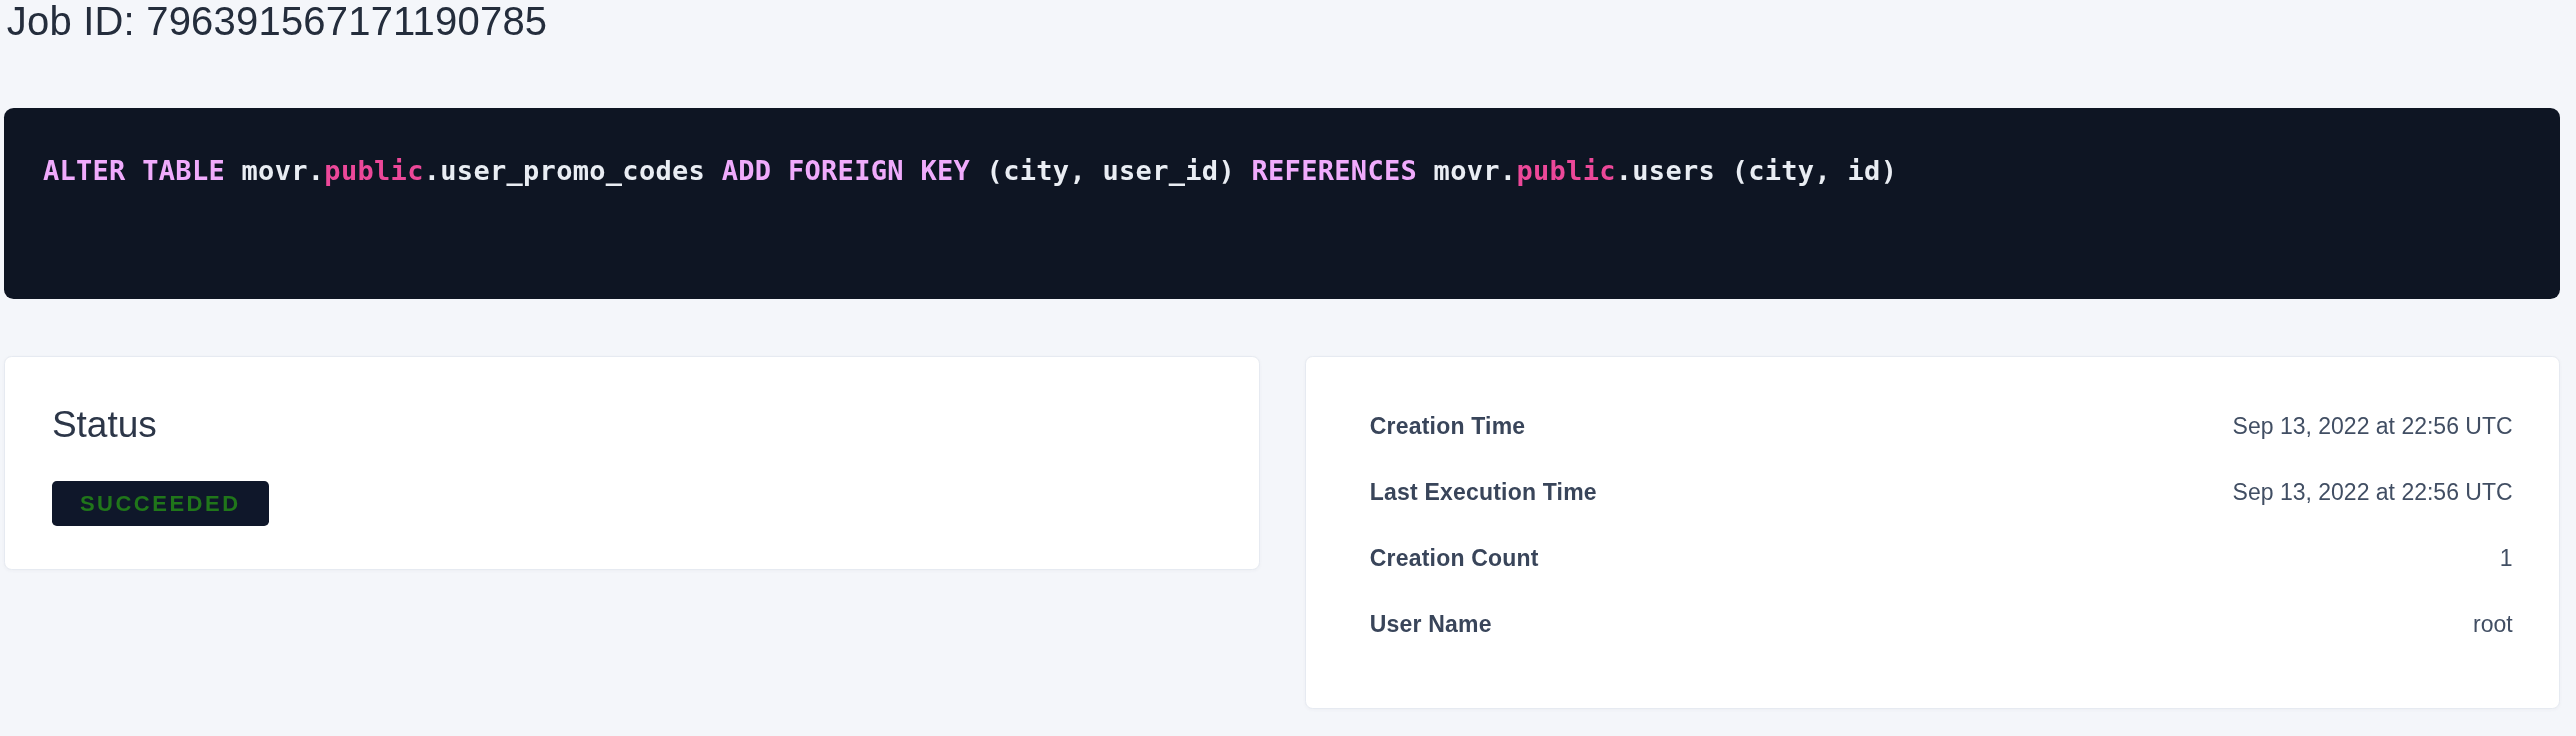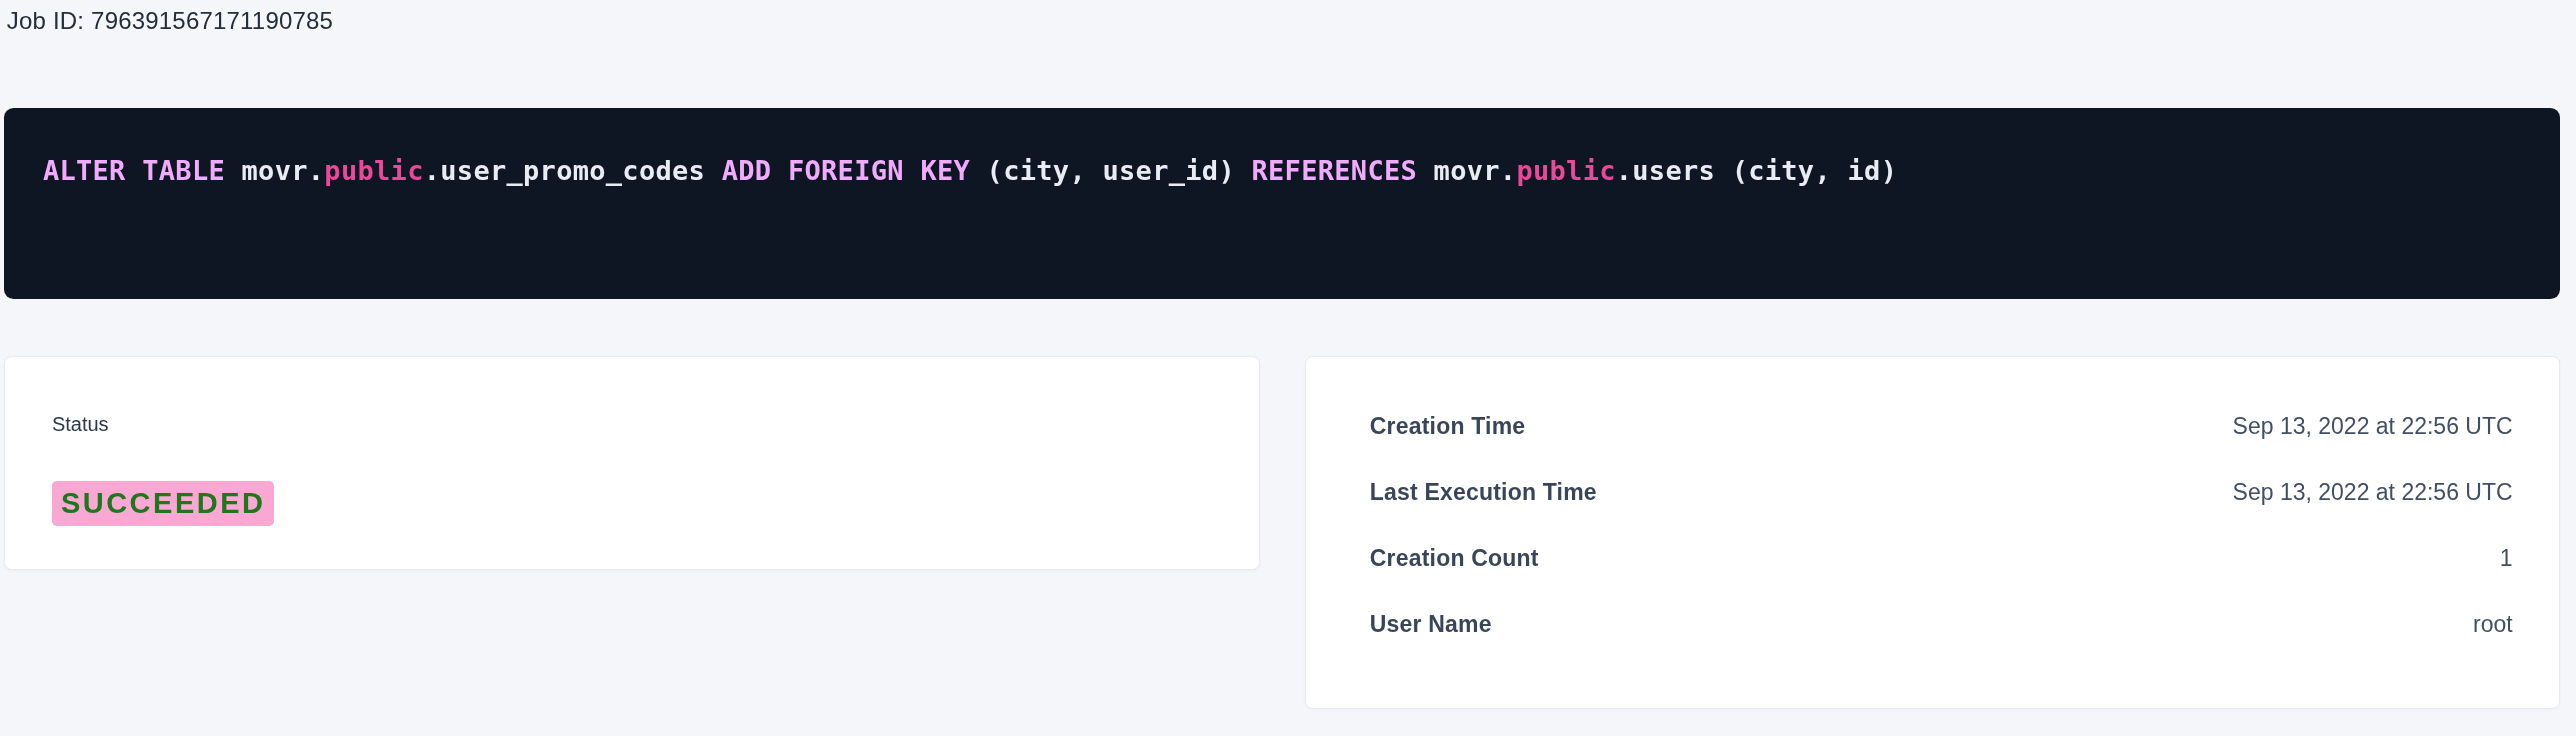--- a/index.html
+++ b/index.html
@@ -7,21 +7,21 @@
     width: 2576px;
     height: 736px;
     background: #f4f6fa;
     font-family: "Liberation Sans", sans-serif;
     overflow: hidden;
   }
   .page {
     padding: 0 16.4px 0 3.9px;
   }
   .page-title {
-    font-size: 24px;
+    font-size: 40px;
     font-weight: 500;
     color: #242d3c;
     line-height: 42px;
     padding-left: 2.9px;
     letter-spacing: 0.2px;
   }
   .sql-box {
     margin-top: 66px;
     height: 191px;
     background: #0e1523;
@@ -48,35 +48,35 @@
     border: 1px solid #e6eaf1;
     border-radius: 7.7px;
     box-shadow: 0 1px 3.9px rgba(40,54,80,0.04);
   }
   .card-status {
     width: 1256px;
     height: 214px;
     padding: 48px 46px 0 47px;
   }
   .status-title {
-    font-size: 20px;
+    font-size: 37px;
     font-weight: 400;
     color: #2c3648;
     line-height: 39px;
   }
   .status-badge {
     display: inline-block;
     margin-top: 37px;
     height: 45px;
     line-height: 45px;
-    padding: 0 9px;
-    background: #f9a8d4;
+    padding: 0 28px;
+    background: #0f172a;
     color: #20761a;
     border-radius: 4.8px;
-    font-size: 29px;
+    font-size: 22px;
     font-weight: 700;
     letter-spacing: 2.5px;
   }
   .card-details {
     width: 1255px;
     height: 353px;
     padding: 36px 46px 0 45px;
   }
   .detail-row {
     height: 66px;

